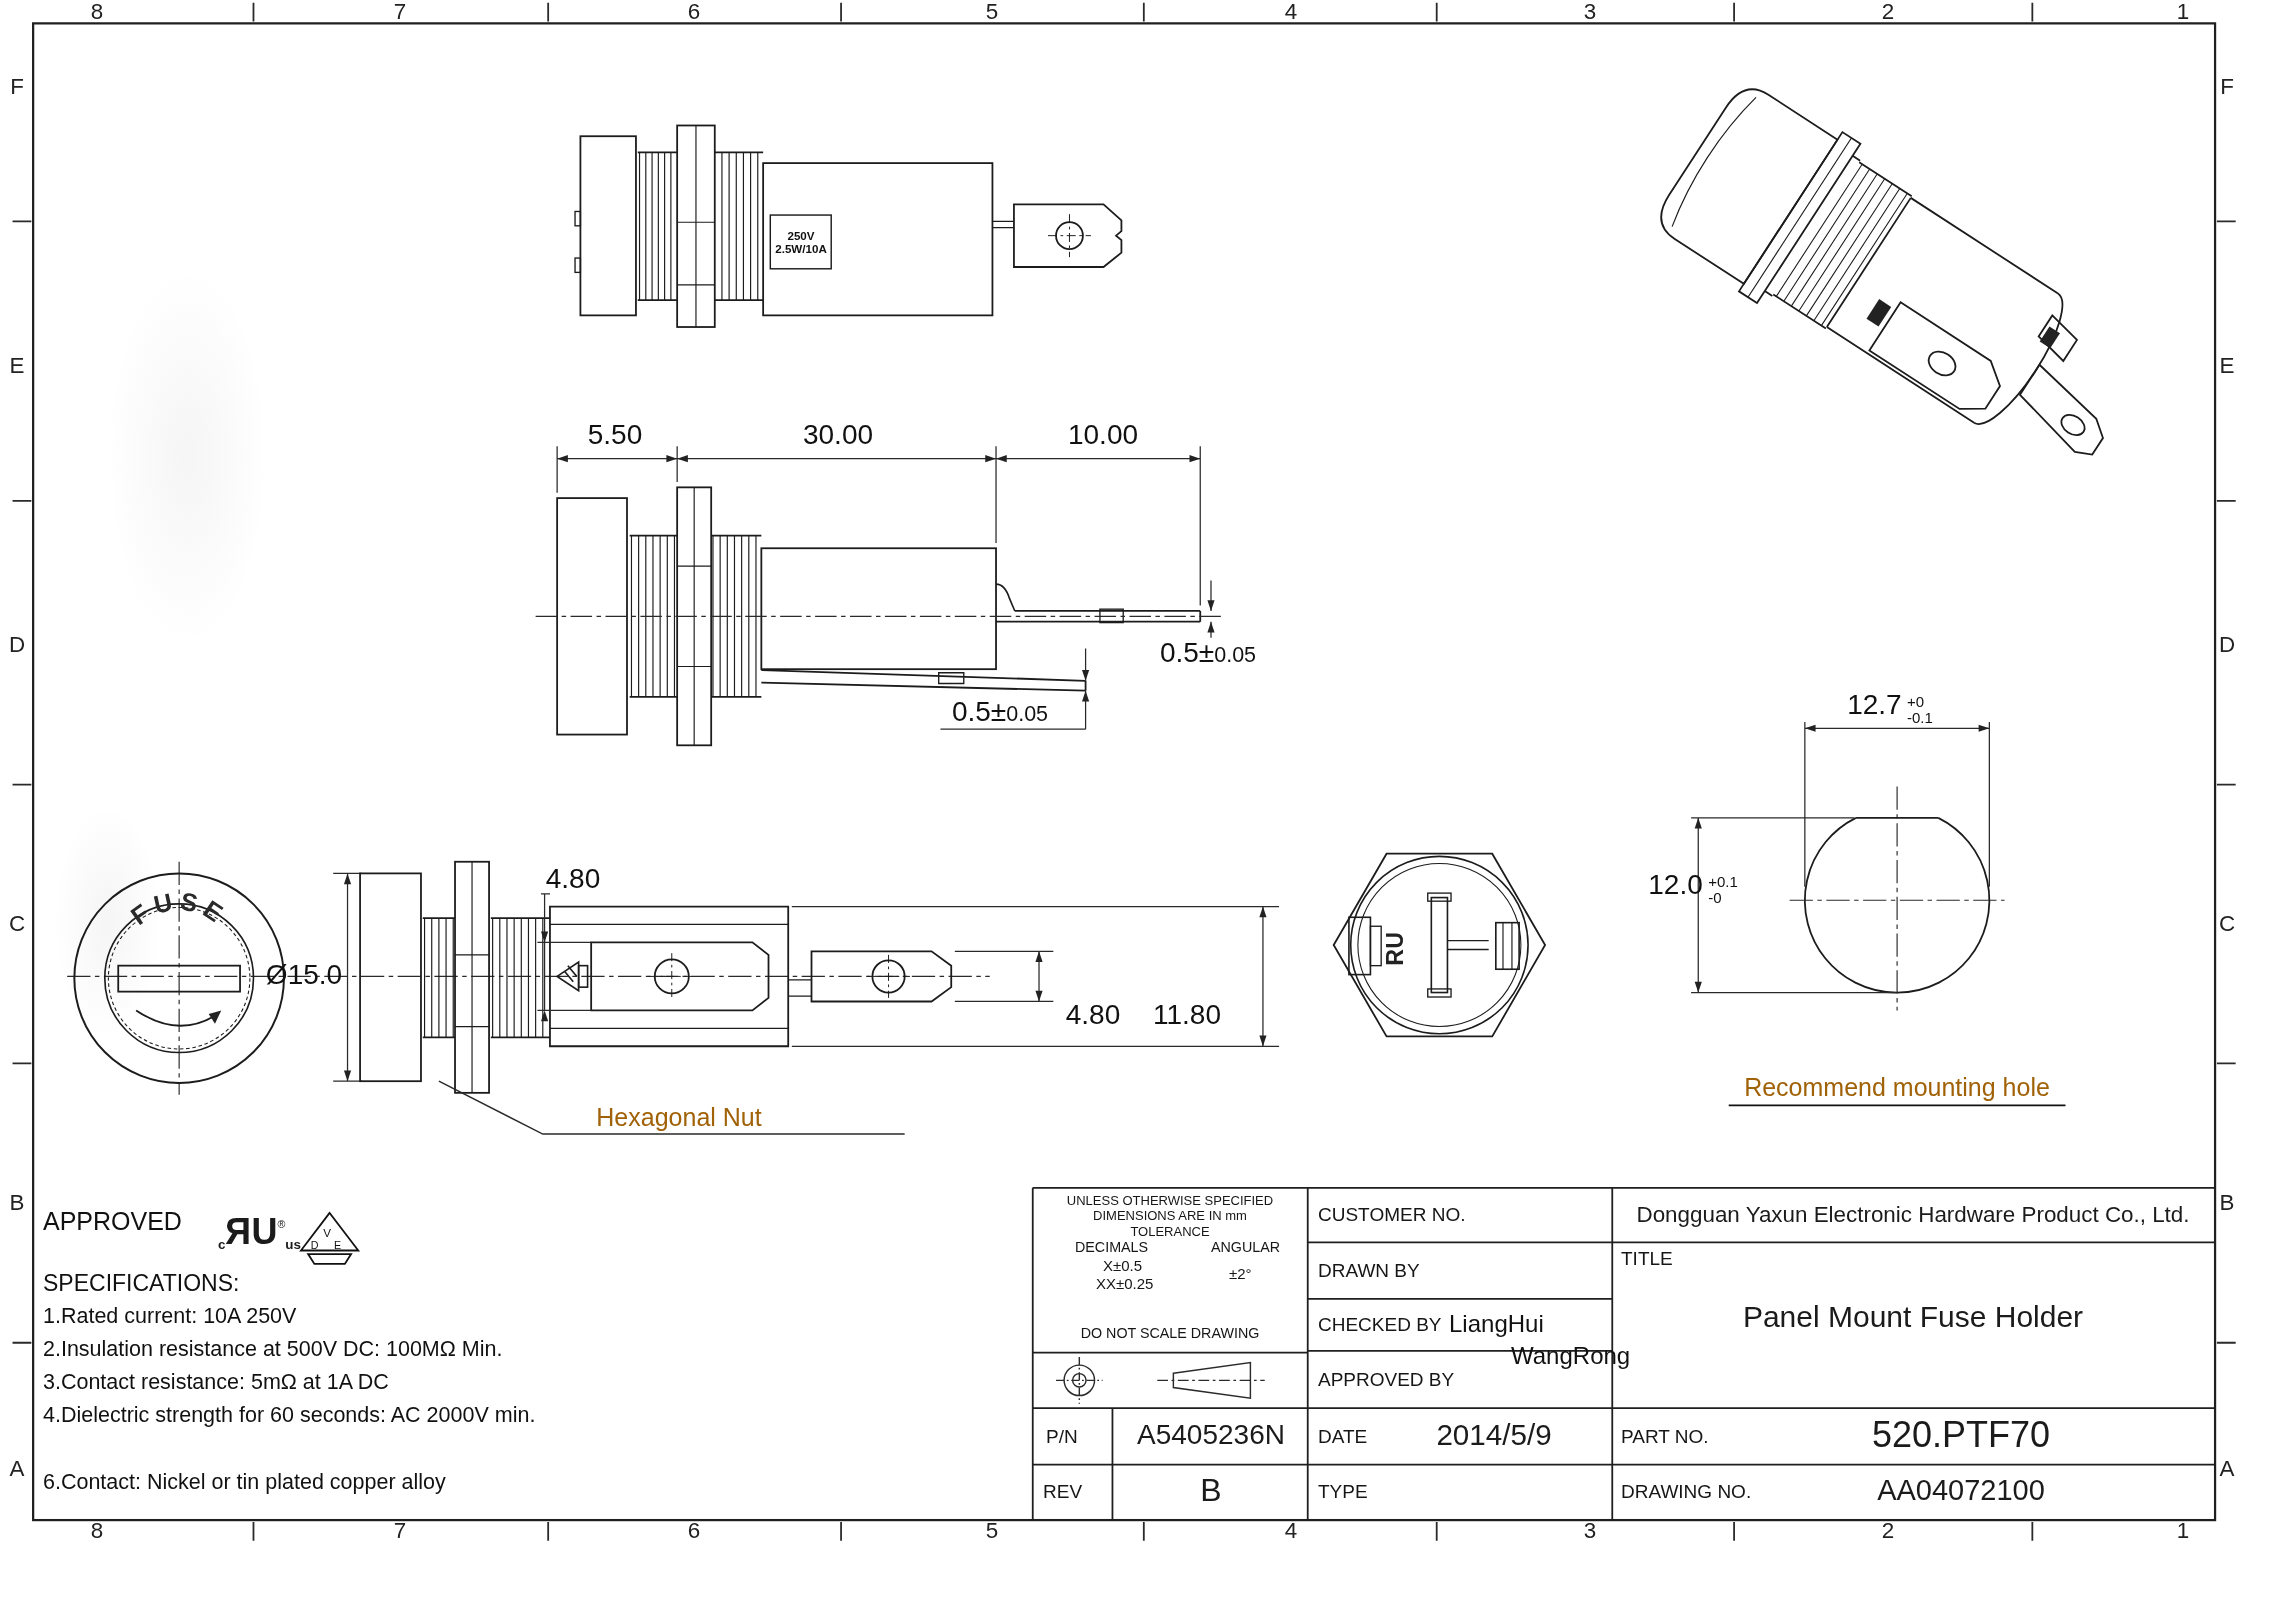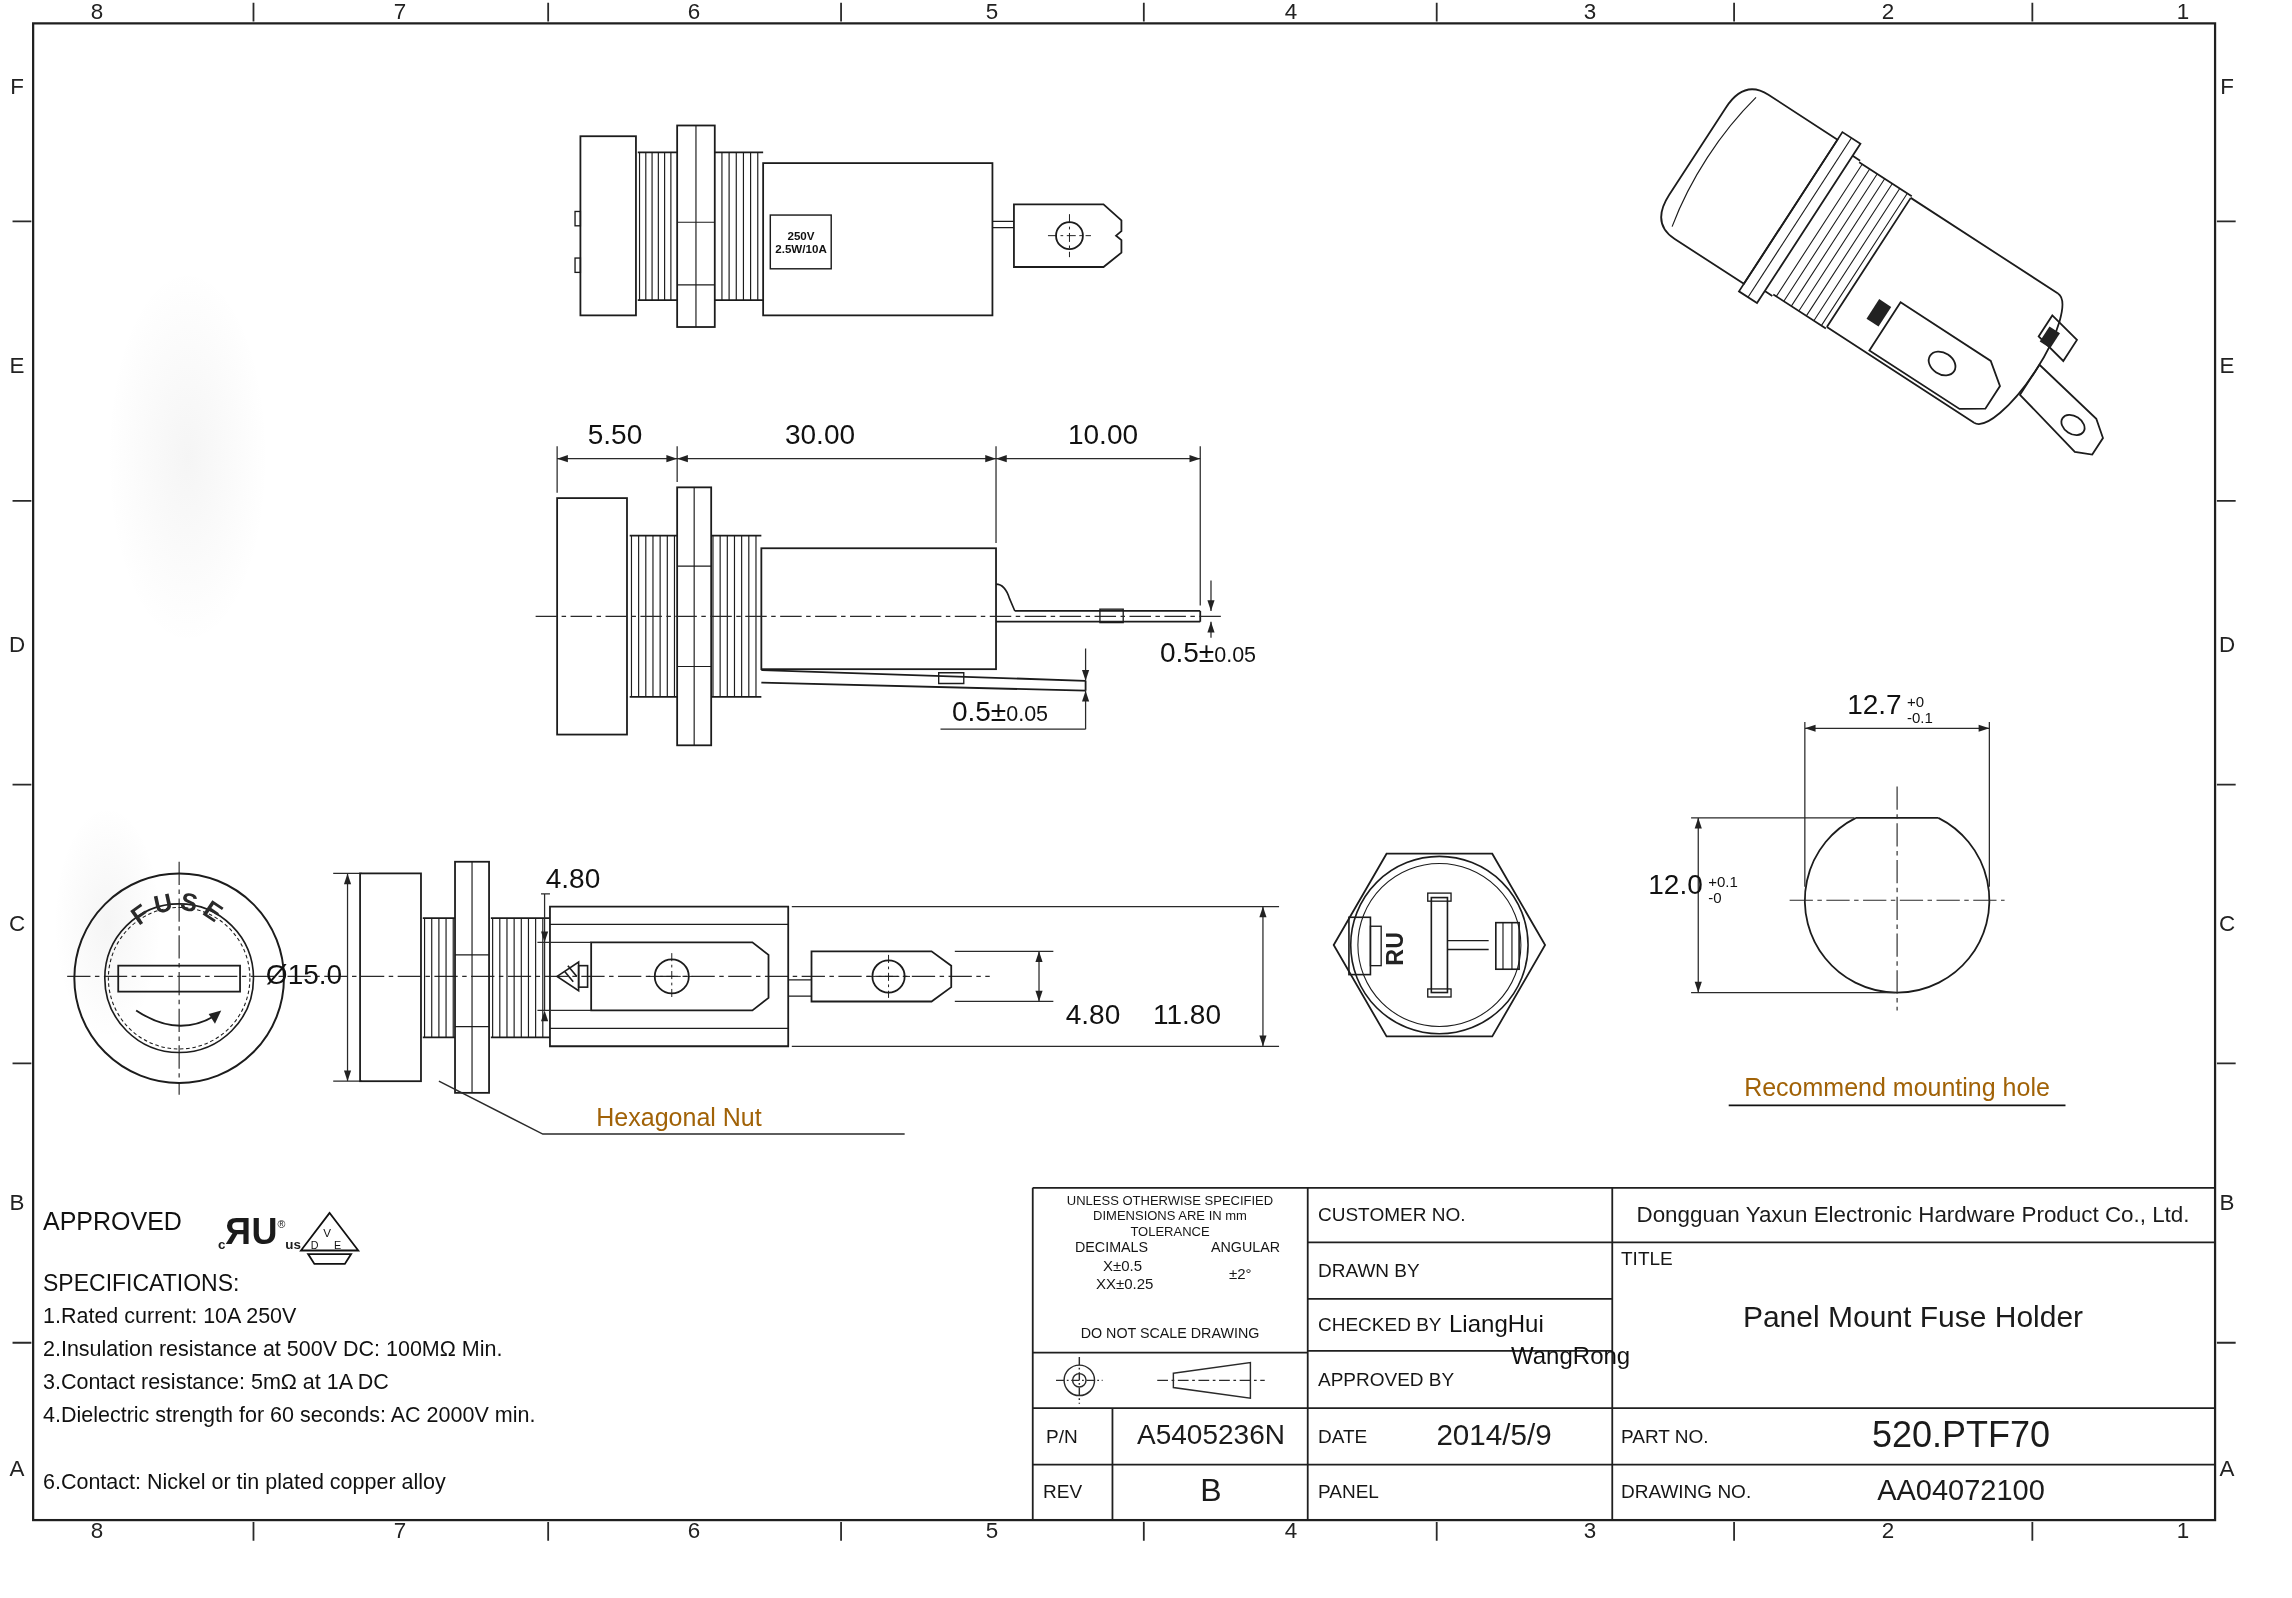--- a/index.html
+++ b/index.html
@@ -264,21 +264,21 @@
   <span class="lbl zone ctr" style="left:17px;top:1203px;">B</span>
   <span class="lbl zone ctr" style="left:17px;top:1469px;">A</span>
   <span class="lbl zone ctr" style="left:2227px;top:87px;">F</span>
   <span class="lbl zone ctr" style="left:2227px;top:366px;">E</span>
   <span class="lbl zone ctr" style="left:2227px;top:645px;">D</span>
   <span class="lbl zone ctr" style="left:2227px;top:924px;">C</span>
   <span class="lbl zone ctr" style="left:2227px;top:1203px;">B</span>
   <span class="lbl zone ctr" style="left:2227px;top:1469px;">A</span>
 
   <span class="lbl dim ctr" style="left:615px;top:435px;">5.50</span>
-  <span class="lbl dim ctr" style="left:820px;top:435px;">30.00</span>
+  <span class="lbl dim ctr" style="left:838px;top:435px;">30.00</span>
   <span class="lbl dim ctr" style="left:1103px;top:435px;">10.00</span>
 
   <span class="lbl ctr" style="left:1208px;top:653px;"><span class="dim">0.5±</span><span class="dimsmall">0.05</span></span>
   <span class="lbl ctr" style="left:1000px;top:712px;"><span class="dim">0.5±</span><span class="dimsmall">0.05</span></span>
 
   <span class="lbl dim ctr" style="left:304px;top:975px;">Ø15.0</span>
   <span class="lbl dim ctr" style="left:573px;top:879px;">4.80</span>
   <span class="lbl dim ctr" style="left:1093px;top:1015px;">4.80</span>
   <span class="lbl dim ctr" style="left:1187px;top:1015px;">11.80</span>
   <span class="lbl callout ctr" style="left:645px;top:1117px;margin-left:34px;">Hexagonal Nut</span>
@@ -319,21 +319,21 @@
   <span class="lbl tb-value vctr" style="left:1449px;top:1324px;">LiangHui</span>
   <span class="lbl tb-label vctr" style="left:1318px;top:1380px;">APPROVED BY</span>
   <span class="lbl tb-value vctr" style="left:1469px;top:1356px;margin-left:42px;">WangRong</span>
 
   <span class="lbl tb-label vctr" style="left:1046px;top:1437px;">P/N</span>
   <span class="lbl ctr" style="left:1211px;top:1435px;font-size:28px;">A5405236N</span>
   <span class="lbl tb-label vctr" style="left:1318px;top:1437px;">DATE</span>
   <span class="lbl ctr" style="left:1494px;top:1435px;font-size:29.6px;">2014/5/9</span>
   <span class="lbl tb-label vctr" style="left:1043px;top:1492px;">REV</span>
   <span class="lbl ctr" style="left:1211px;top:1490px;font-size:32px;">B</span>
-  <span class="lbl tb-label vctr" style="left:1318px;top:1492px;">PANEL</span>
+  <span class="lbl tb-label vctr" style="left:1318px;top:1492px;">TYPE</span>
 
   <span class="lbl ctr" style="left:1913px;top:1215px;font-size:22.4px;">Dongguan Yaxun Electronic Hardware Product Co., Ltd.</span>
   <span class="lbl tb-label" style="left:1621px;top:1248px;">TITLE</span>
   <span class="lbl ctr" style="left:1913px;top:1317px;font-size:30px;">Panel Mount Fuse Holder</span>
   <span class="lbl tb-label vctr" style="left:1621px;top:1437px;">PART NO.</span>
   <span class="lbl ctr" style="left:1961px;top:1435px;font-size:36px;">520.PTF70</span>
   <span class="lbl tb-label vctr" style="left:1621px;top:1492px;">DRAWING NO.</span>
   <span class="lbl ctr" style="left:1961px;top:1490px;font-size:29px;">AA04072100</span>
 
 </div>

